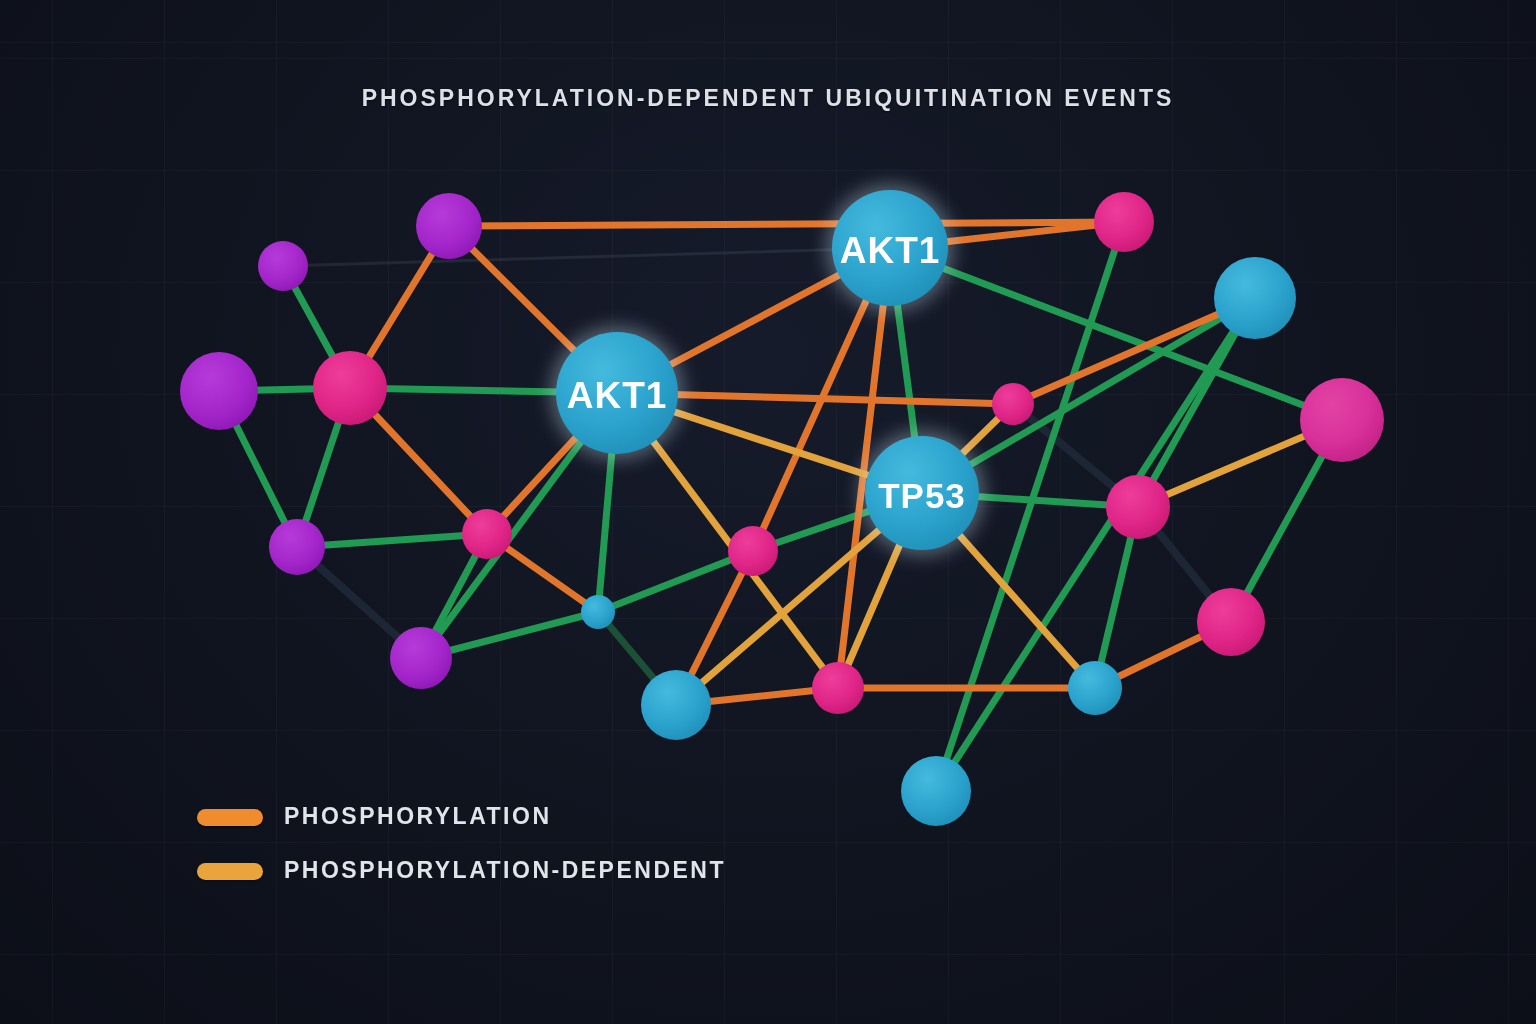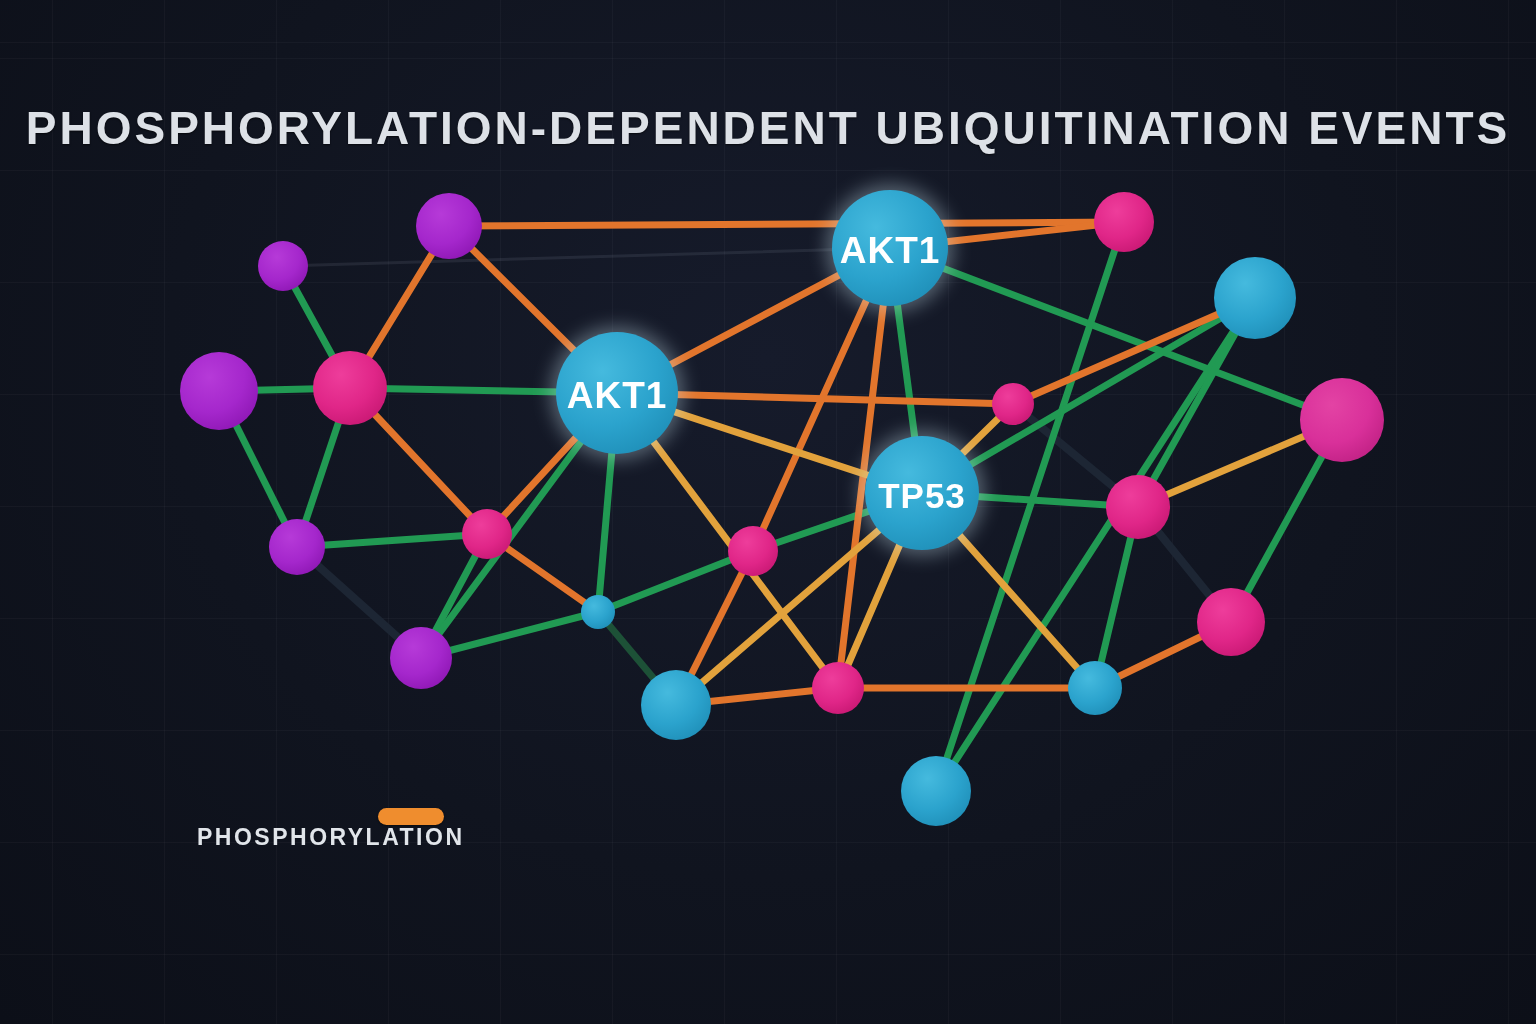--- a/index.html
+++ b/index.html
@@ -13,30 +13,30 @@
     position:absolute;inset:0;pointer-events:none;
     background-image:
       repeating-linear-gradient(to right, rgba(255,255,255,0.032) 0 1px, transparent 1px 112px),
       repeating-linear-gradient(to bottom, rgba(255,255,255,0.030) 0 1px, transparent 1px 112px);
     background-position:52px 58px;
   }
   .page-title{
     position:absolute;top:70px;left:0;width:100%;
     text-align:center;
     color:#dde1e7;
-    font-size:46px;font-weight:700;letter-spacing:3px;
+    font-size:23px;font-weight:700;letter-spacing:3px;
     text-shadow:0 1px 2px rgba(0,0,0,.6);
     white-space:nowrap;
   }
   #graph-svg{position:absolute;top:0;left:0;}
   .legend{
     position:absolute;left:197px;top:808px;
   }
   .legend-row{
-    display:flex;align-items:flex-end;margin-bottom:36px;height:18px;flex-direction:column;
+    display:flex;align-items:center;margin-bottom:36px;height:18px;
   }
   .legend-swatch{
     width:66px;height:17px;border-radius:9px;margin-right:21px;flex:0 0 auto;
     box-shadow:0 1px 2px rgba(0,0,0,.5);
   }
   .legend-label{
     color:#e1e5ea;font-size:23px;font-weight:700;letter-spacing:2.5px;
     white-space:nowrap;transform:translateY(-1px);
   }
   .node-label{
@@ -205,13 +205,17 @@
         <circle cx="1231" cy="622" r="34" fill="url(#grad-pink)"></circle>
       </g>
     </g>
 </svg>
 
 <div class="legend">
   <div class="legend-row">
     <span class="legend-swatch" style="background: rgb(239, 141, 46);"></span>
     <span class="legend-label">PHOSPHORYLATION</span>
   </div>
+  <div class="legend-row">
+    <span class="legend-swatch" style="background: rgb(233, 164, 60);"></span>
+    <span class="legend-label">PHOSPHORYLATION-DEPENDENT</span>
+  </div>
 </div>
 
 </body></html>

